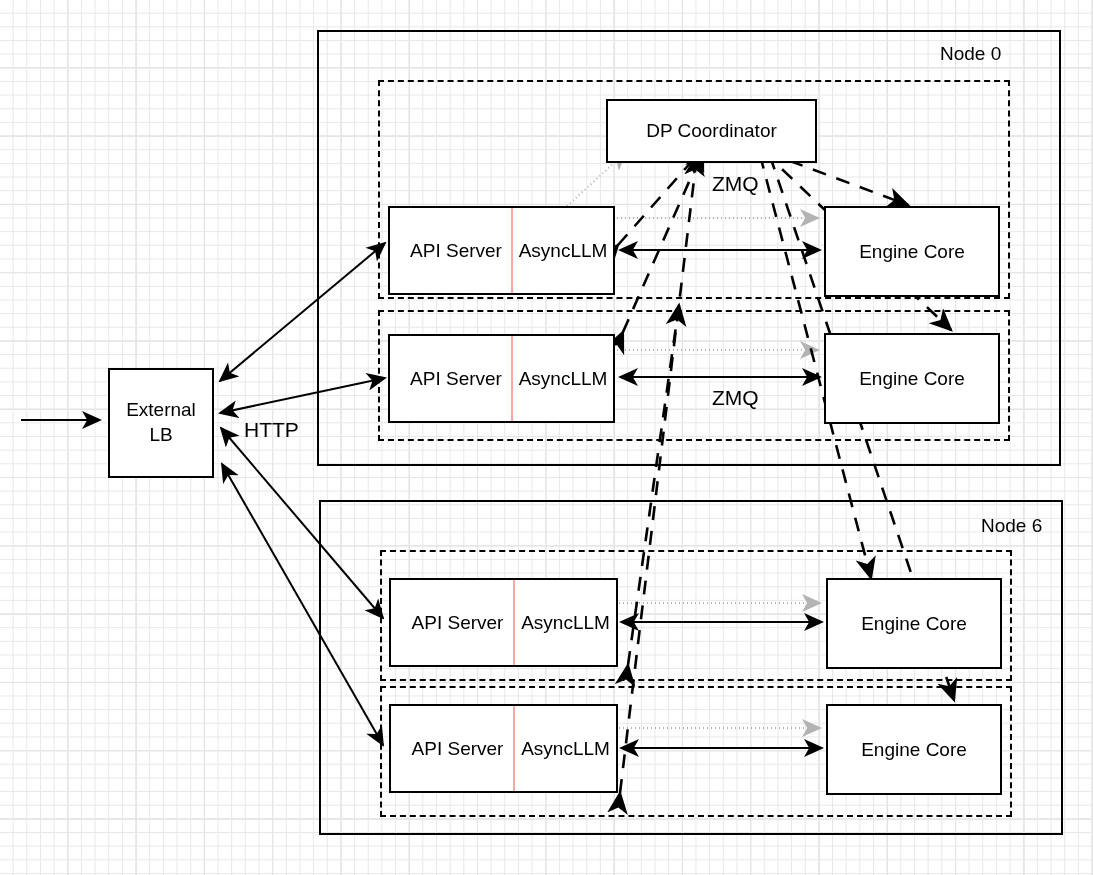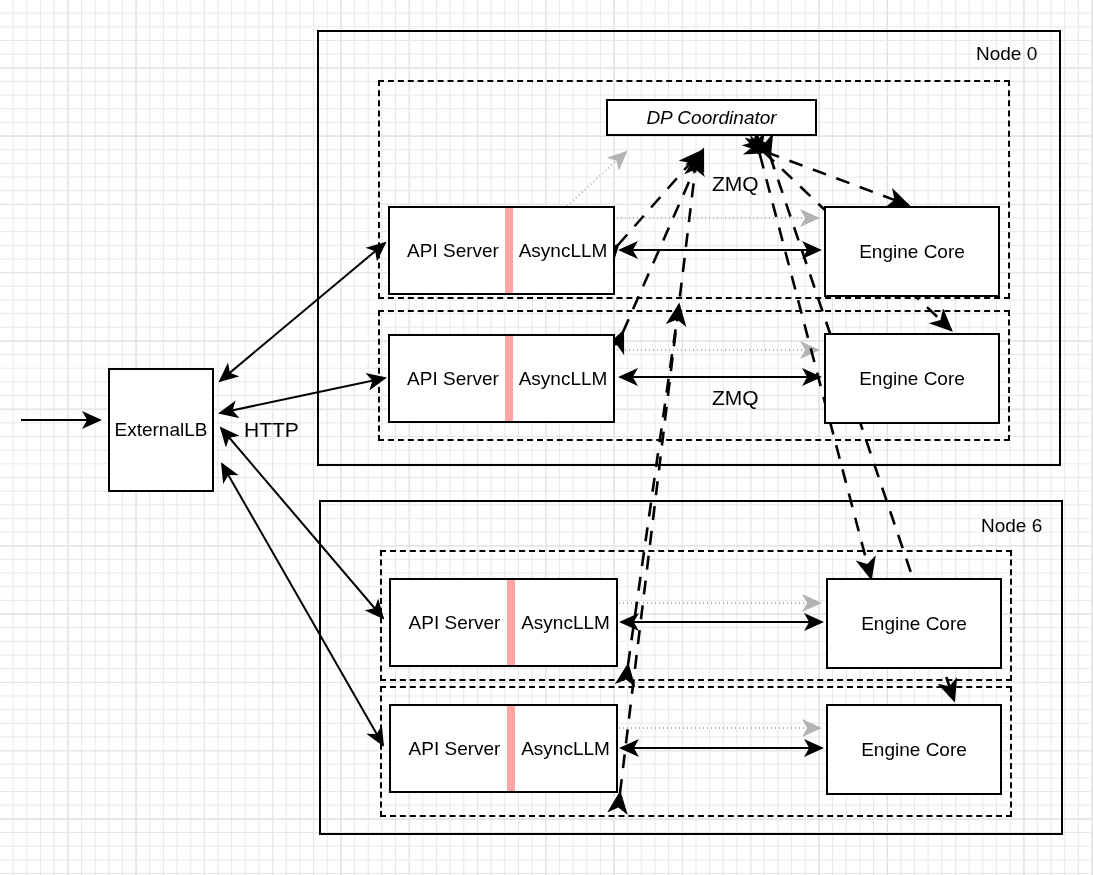--- a/index.html
+++ b/index.html
@@ -77,21 +77,21 @@
   .split-cell {
     display: flex;
     align-items: center;
     justify-content: center;
     font-size: 19px;
     color: #000000;
     white-space: nowrap;
     box-sizing: border-box;
   }
   .split-cell.left {
-    border-right: 8px solid #fca5a5;
+    border-right: 2px solid #fca5a5;
     padding-left: 11px;
   }
   .edge-label {
     position: absolute;
     font-size: 21px;
     color: #000000;
     background: transparent;
     white-space: nowrap;
   }
 </style>
@@ -183,26 +183,26 @@
     </g>
     <g>
       <line x1="620" y1="793" x2="697" y2="155" stroke="#000" stroke-width="2.6" stroke-dasharray="14 11" marker-start="url(#arrowDashBig)" marker-end="url(#arrowDashBig)"></line>
     </g>
     <g>
       <line x1="770" y1="156" x2="954" y2="700" stroke="#000" stroke-width="2.6" stroke-dasharray="14 11" marker-start="url(#arrowDashBig)" marker-end="url(#arrowDashBig)"></line>
     </g>
   </svg>
 
   <div class="node-box" style="left:317px; top:30px; width:744px; height:436px;"></div>
-  <div class="node-label" style="left:976px; top:43px;">Node 0</div>
+  <div class="node-label" style="left:940px; top:43px;">Node 0</div>
 
   <div class="group-box" style="left:378px; top:80px; width:632px; height:219px;"></div>
   <div class="group-box" style="left:378px; top:310px; width:632px; height:131px;"></div>
 
-  <div class="plain-box" style="left:606px; top:99px; width:211px; height:37px;font-style:italic;">DP Coordinator</div>
+  <div class="plain-box" style="left:606px; top:99px; width:211px; height:64px;">DP Coordinator</div>
 
   <div class="split-box" style="left:388px; top:206px; width:227px; height:89px;">
     <div class="split-cell left" style="width:123px;">API Server</div>
     <div class="split-cell" style="width:100px;">AsyncLLM</div>
   </div>
   <div class="plain-box" style="left:824px; top:206px; width:176px; height:91px;">Engine Core</div>
 
   <div class="split-box" style="left:388px; top:334px; width:227px; height:89px;">
     <div class="split-cell left" style="width:123px;">API Server</div>
     <div class="split-cell" style="width:100px;">AsyncLLM</div>
@@ -220,21 +220,21 @@
     <div class="split-cell" style="width:101px;">AsyncLLM</div>
   </div>
   <div class="plain-box" style="left:826px; top:578px; width:176px; height:91px;">Engine Core</div>
 
   <div class="split-box" style="left:389px; top:704px; width:229px; height:89px;">
     <div class="split-cell left" style="width:124px;">API Server</div>
     <div class="split-cell" style="width:101px;">AsyncLLM</div>
   </div>
   <div class="plain-box" style="left:826px; top:704px; width:176px; height:91px;">Engine Core</div>
 
-  <div class="plain-box" style="left:108px; top:368px; width:106px; height:124px; flex-direction:row; line-height:1.3;">
+  <div class="plain-box" style="left:108px; top:368px; width:106px; height:110px; flex-direction:column; line-height:1.3;">
     <span>External</span>
     <span>LB</span>
   </div>
 
   <div class="edge-label" style="left:244px; top:418px;">HTTP</div>
   <div class="edge-label" style="left:712px; top:172px;">ZMQ</div>
   <div class="edge-label" style="left:712px; top:386px;">ZMQ</div>
 
 </div>
 

